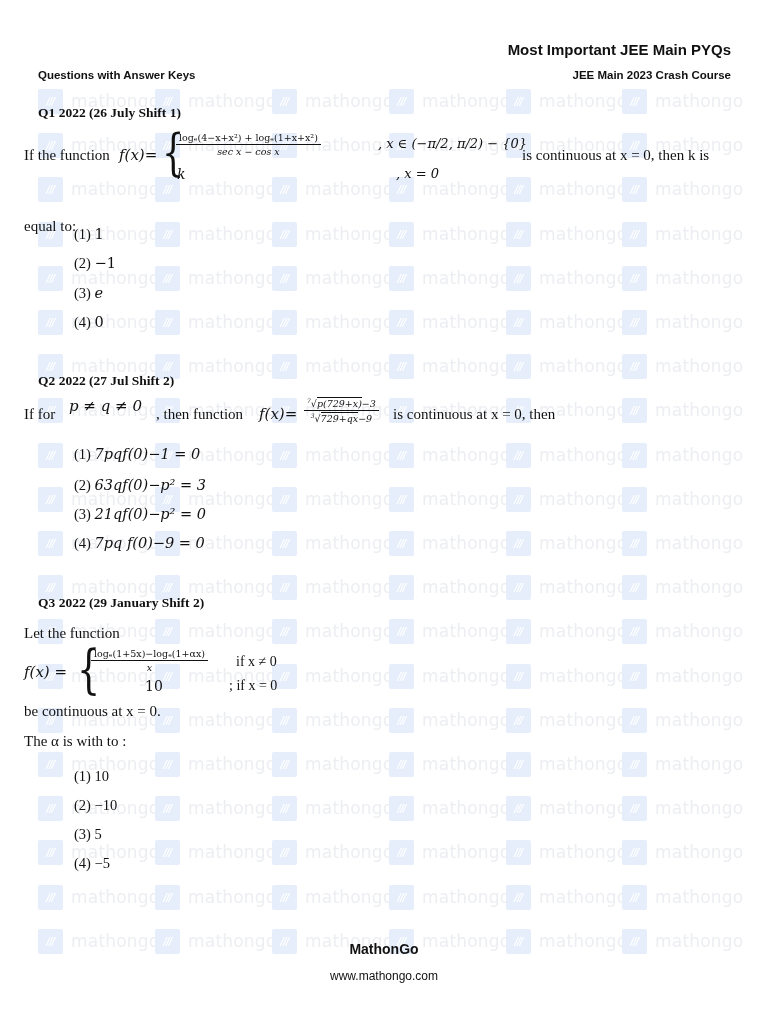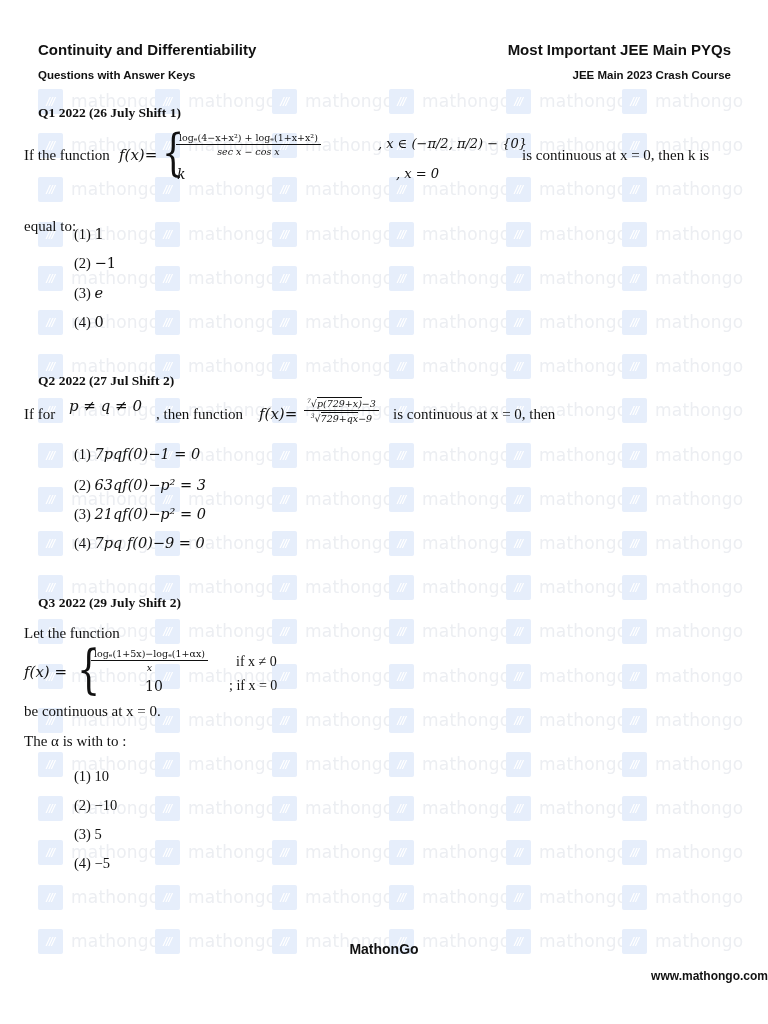--- a/index.html
+++ b/index.html
@@ -25,21 +25,21 @@
   .m { font-family: "DejaVu Serif", serif; font-style: italic; }
   .mr { font-family: "DejaVu Serif", serif; }
 
   .frac { display: inline-flex; flex-direction: column; align-items: center; vertical-align: middle; }
   .frac .num { border-bottom: 1px solid #111; padding: 0 3px 1px; }
   .frac .den { padding: 1px 3px 0; }
 
   .brace { font-family: "DejaVu Serif", serif; font-weight: 200; color: #111; }
 
   .footer-brand { position: absolute; left: 0; width: 768px; text-align: center; font-family: "Liberation Sans", sans-serif; font-weight: bold; font-size: 14px; }
-  .footer-url { position: absolute; left: 0; width: 768px; text-align: right; font-family: "Liberation Sans", sans-serif; font-weight: bold; font-size: 12px; }
+  .footer-url { position: absolute; left: 0; width: 768px; text-align: center; font-family: "Liberation Sans", sans-serif; font-weight: normal; font-size: 12px; }
 </style>
 </head>
 <body>
 
 <div class="wm-layer" id="wm-layer">
     <div class="wm-tile" style="left: 38px; top: 88px;">
       <div class="wm-icon" style="background: rgb(230, 238, 251);">///</div>
       <span class="wm-text" style="color: rgb(236, 238, 242);">mathongo</span>
     </div>
     <div class="wm-tile" style="left: 155px; top: 88px;">
@@ -515,21 +515,20 @@
       <span class="wm-text" style="color: rgb(236, 238, 242);">mathongo</span>
     </div>
     <div class="wm-tile" style="left: 622px; top: 928px;">
       <div class="wm-icon" style="background: rgb(230, 238, 251);">///</div>
       <span class="wm-text" style="color: rgb(236, 238, 242);">mathongo</span>
     </div>
   </div>
 
 <div class="content">
 
-  <div class="hdr hdr-title" style="left:38px; top:41px;">Continuity and Differentiability</div>
   <div class="hdr hdr-title" style="right:37px; top:41px;">Most Important JEE Main PYQs</div>
   <div class="hdr hdr-sub" style="left:38px; top:69px;">Questions with Answer Keys</div>
   <div class="hdr hdr-sub" style="right:37px; top:69px;">JEE Main 2023 Crash Course</div>
 
   <div class="q-heading" style="top:105px;">Q1 2022 (26 July Shift 1)</div>
 
   <div class="line" style="top:132px; height:52px;">
     <span style="position:absolute; left:0; top:15px;">If the function </span>
     <span class="m" style="position:absolute; left:95px; top:14px; font-size:15px;">f(x)=</span>
     <span class="brace" style="position:absolute; left:138px; top:-8px; font-size:50px; transform:scaleX(0.7); transform-origin:left;">{</span>
@@ -561,21 +560,21 @@
       <span class="den m"><sup style="font-size:6px;">3</sup>√<span style="border-top:1px solid #111;">729+qx</span><span class="mr">−9</span></span>
     </span>
     <span style="position:absolute; left:369px; top:9px;">is continuous at x = 0, then</span>
   </div>
 
   <div class="opt" style="top:446px;"><span>(1)</span> <span class="m">7pqf(0)−1 = 0</span></div>
   <div class="opt" style="top:477px;"><span>(2)</span> <span class="m">63qf(0)−p² = 3</span></div>
   <div class="opt" style="top:506px;"><span>(3)</span> <span class="m">21qf(0)−p² = 0</span></div>
   <div class="opt" style="top:535px;"><span>(4)</span> <span class="m">7pq f(0)−9 = 0</span></div>
 
-  <div class="q-heading" style="top:595px;">Q3 2022 (29 July Shift 2)</div>
+  <div class="q-heading" style="top:595px;">Q3 2022 (29 January Shift 2)</div>
   <div class="line" style="top:625px;">Let the function</div>
 
   <div class="line" style="top:648px; height:52px;">
     <span class="m" style="position:absolute; left:0; top:15px;">f(x) =</span>
     <span class="brace" style="position:absolute; left:53px; top:-9px; font-size:52px; transform:scaleX(0.7); transform-origin:left;">{</span>
     <span class="frac" style="position:absolute; left:67px; top:0px; font-size:9.5px;">
       <span class="num mr">logₑ(1+5x)−logₑ(1+αx)</span>
       <span class="den m">x</span>
     </span>
     <span style="position:absolute; left:212px; top:6px; font-size:14px;">if x ≠ 0</span>

